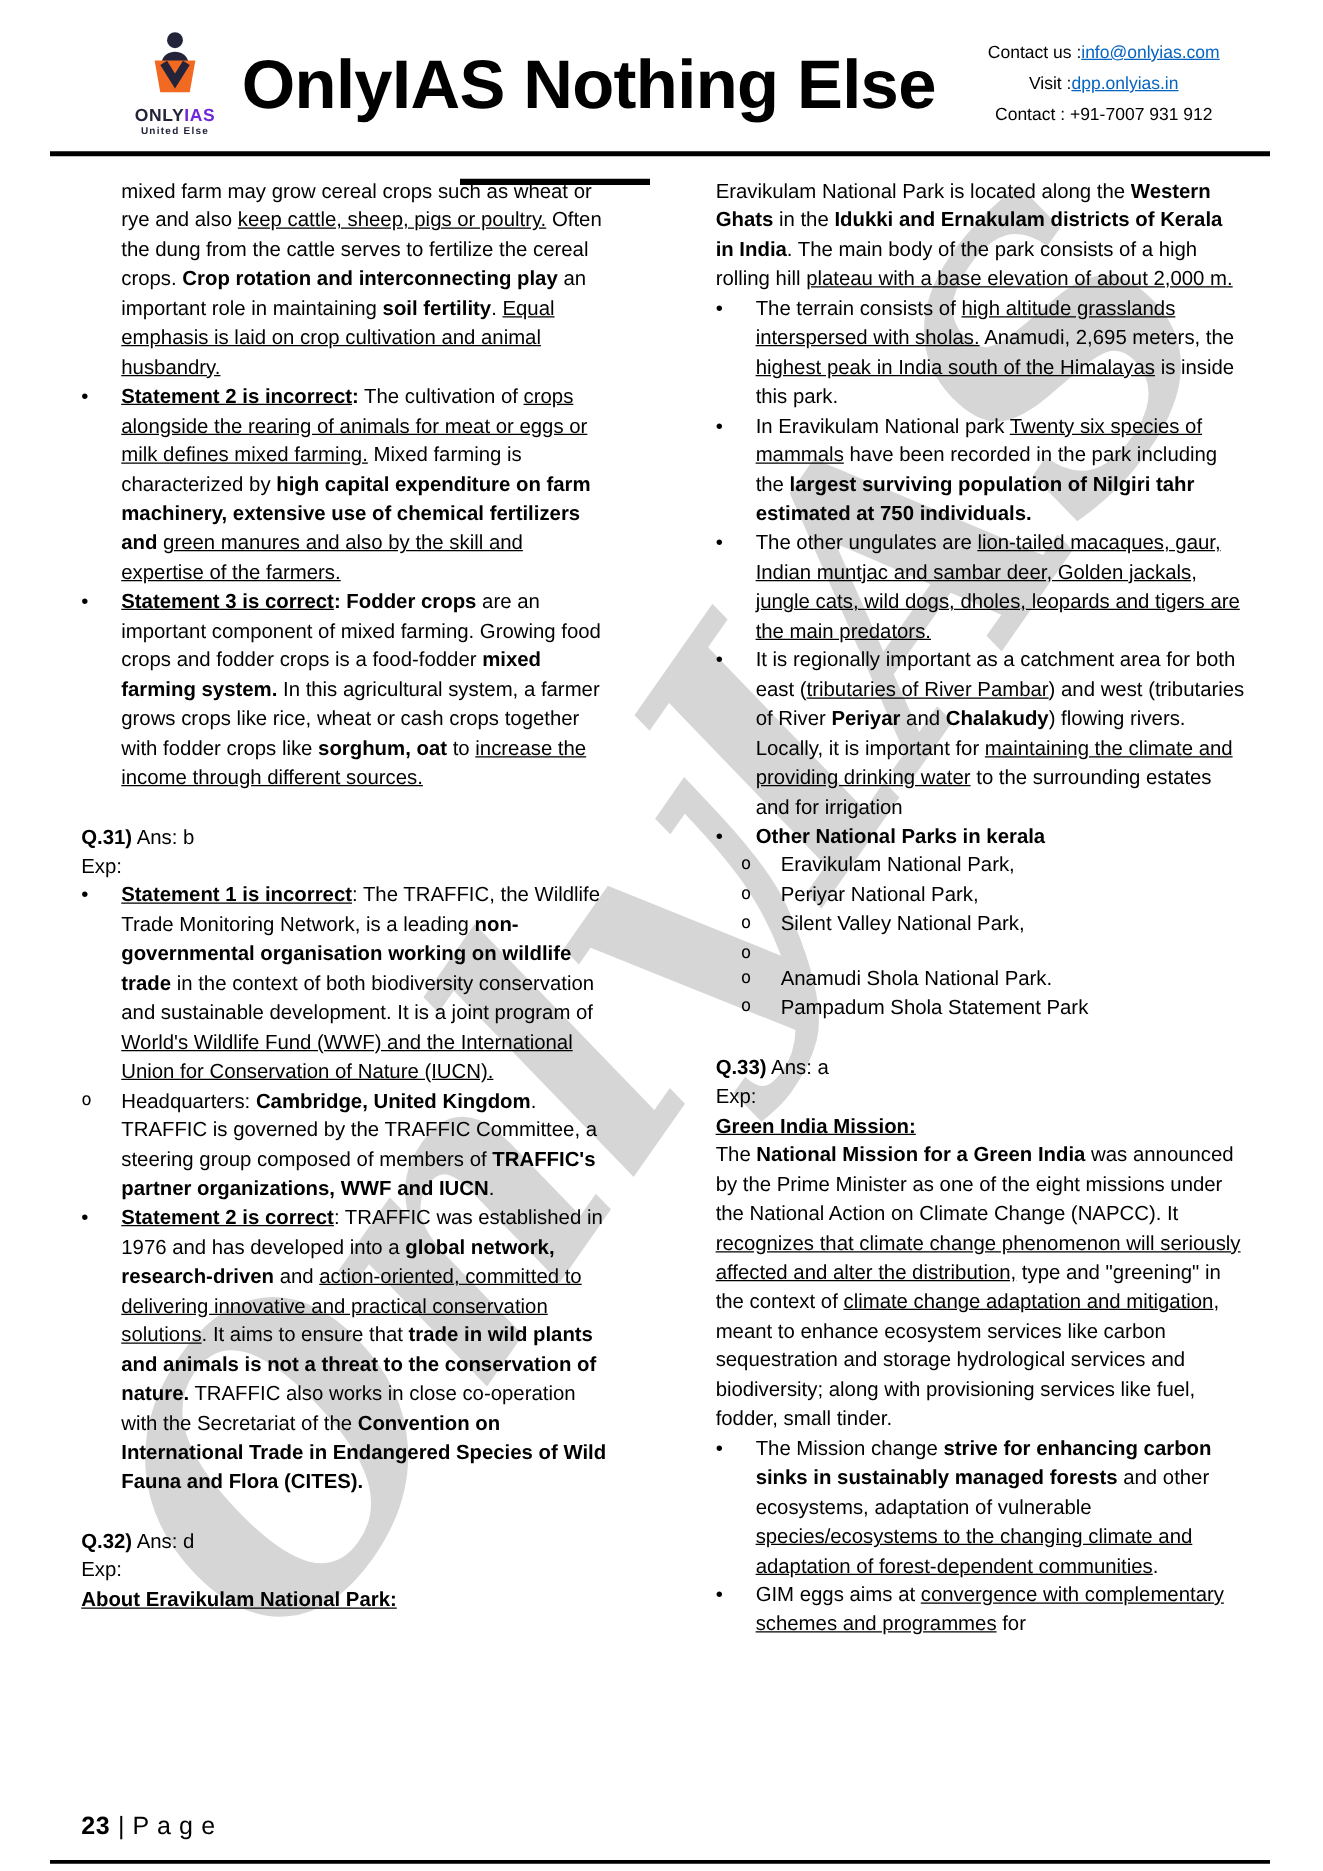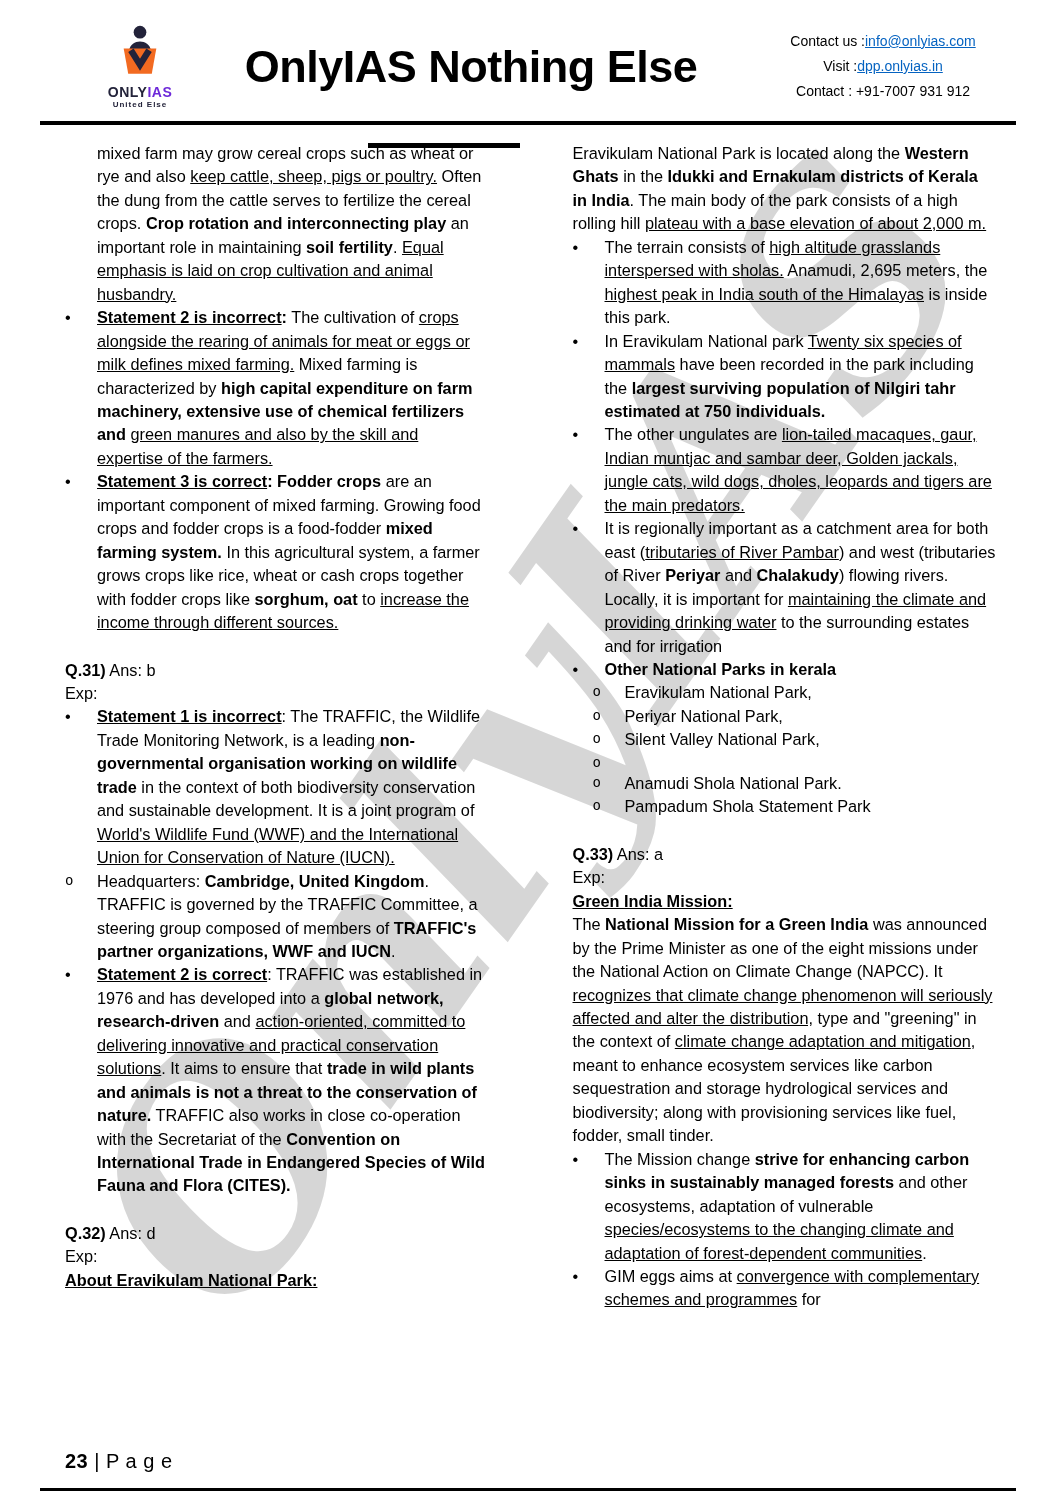--- a/index.html
+++ b/index.html
@@ -9,21 +9,21 @@
     font-family:"Liberation Sans", sans-serif; color:#000; overflow:hidden;
   }
   
   .header { display:flex; align-items:center; padding:24px 46px 4px 92px; position:relative; z-index:2; }
   .logo { width:96px; flex:none; display:flex; flex-direction:column; align-items:center; }
   .logo svg { width:58px; height:58px; }
   .logo-text { font-size:14px; font-weight:bold; letter-spacing:.5px; margin-top:2px; white-space:nowrap; }
   .logo-text .dark { color:#23233a; }
   .logo-text .orange { color:#6d28d9; }
   .logo-sub { font-size:8px; font-weight:bold; color:#23233a; letter-spacing:1px; white-space:nowrap; }
-  .title { flex:1; text-align:center; font-size:45px; font-weight:900; letter-spacing:-0.5px; color:#000; }
+  .title { flex:1; text-align:center; font-size:55px; font-weight:900; letter-spacing:-0.5px; color:#000; }
   .contact { width:258px; flex:none; text-align:center; font-size:14px; line-height:1.8; }
   .contact a { color:#0563c1; text-decoration:underline; cursor:pointer; }
   .title-underline { position:absolute; left:368px; top:143px; width:152px; height:5px; background:#000; z-index:2; }
   .header-rule { height:4px; background:#000; margin:8px 42px 0 40px; position:relative; z-index:2; }
   
   .columns {
     display:flex; gap:84px; padding:17px 62px 0 65px;
     position:relative; z-index:1; font-size:16.3px; line-height:1.44;
   }
   .col { flex:1; min-width:0; }

